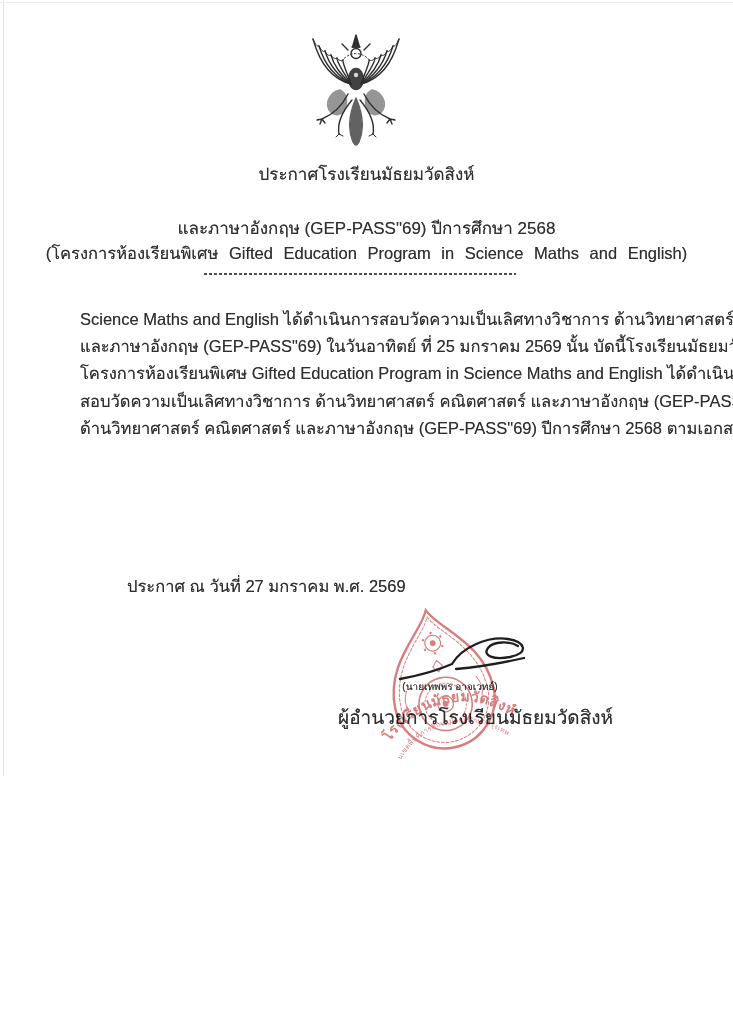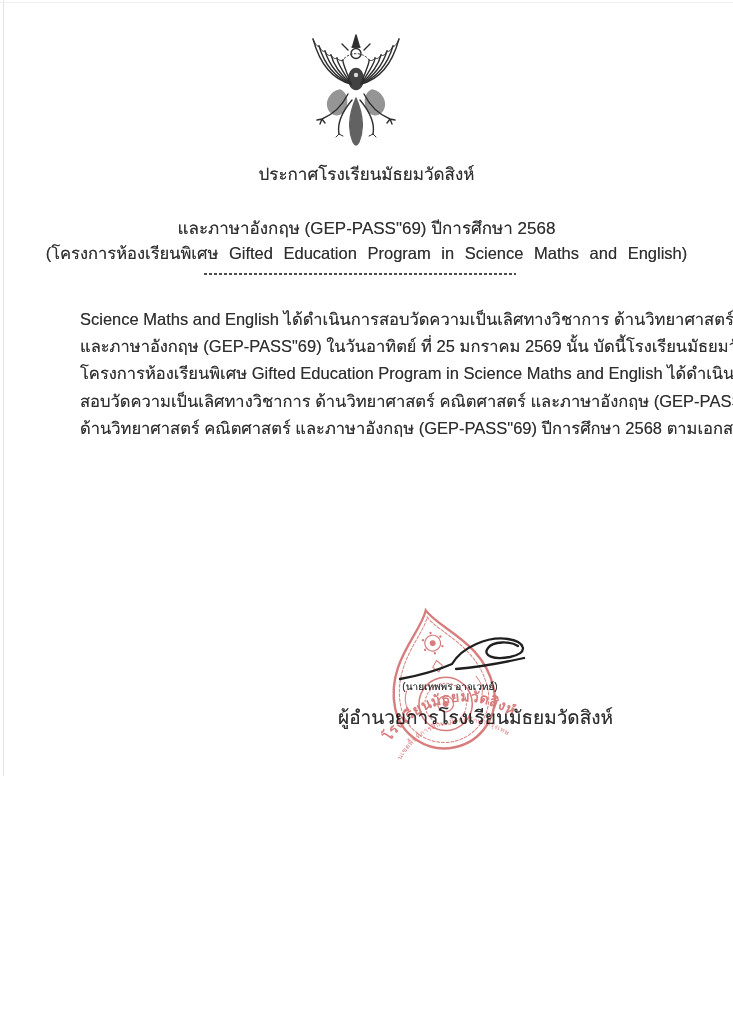--- a/index.html
+++ b/index.html
@@ -92,20 +92,21 @@
   <div class="dash-sep"></div>
 
   <div class="body-block th">
     <div class="bline">Science Maths and English ได้ดำเนินการสอบวัดความเป็นเลิศทางวิชาการ ด้านวิทยาศาสตร์ คณิตศาสตร์</div>
     <div class="bline">และภาษาอังกฤษ (GEP-PASS"69) ในวันอาทิตย์ ที่ 25 มกราคม 2569 นั้น บัดนี้โรงเรียนมัธยมวัดสิงห์</div>
     <div class="bline">โครงการห้องเรียนพิเศษ Gifted Education Program in Science Maths and English ได้ดำเนินการ</div>
     <div class="bline">สอบวัดความเป็นเลิศทางวิชาการ ด้านวิทยาศาสตร์ คณิตศาสตร์ และภาษาอังกฤษ (GEP-PASS"69)</div>
     <div class="bline">ด้านวิทยาศาสตร์ คณิตศาสตร์ และภาษาอังกฤษ (GEP-PASS"69) ปีการศึกษา 2568 ตามเอกสารที่แนบท้าย</div>
   </div>
 
+  <div class="date-line th">ประกาศ ณ วันที่ 27 มกราคม พ.ศ. 2569</div>
 
   <svg class="stamp-wrap" viewBox="0 0 140 200">
     <g stroke="#d06060" fill="none" stroke-linecap="round">
       <path d="M70 6 C 79 27 121 50 121 97 A 51 51 0 1 1 19 97 C 19 50 61 27 70 6 Z" stroke-width="2.4"></path>
       <path d="M70 13 C 78 31 115 53 115 97 A 45 45 0 1 1 25 97 C 25 53 62 31 70 13 Z" stroke-width="1" stroke-dasharray="3 1.8"></path>
       <circle cx="70" cy="40" r="8" stroke-width="1.2"></circle>
       <circle cx="70" cy="40" r="3" fill="#d06060" stroke="none"></circle>
       <circle cx="70" cy="29.5" r="1.2" fill="#d06060" stroke="none"></circle>
       <circle cx="79" cy="35" r="1.2" fill="#d06060" stroke="none"></circle>
       <circle cx="79" cy="45" r="1.2" fill="#d06060" stroke="none"></circle>

